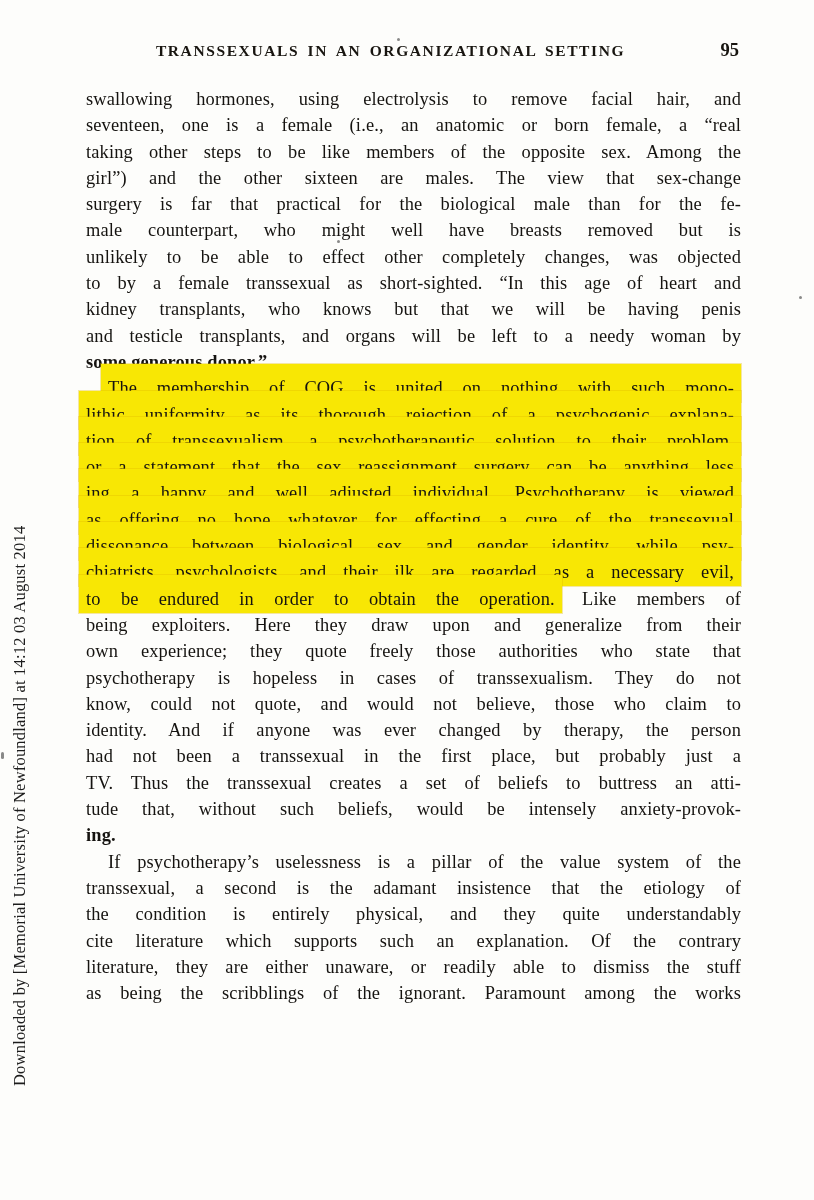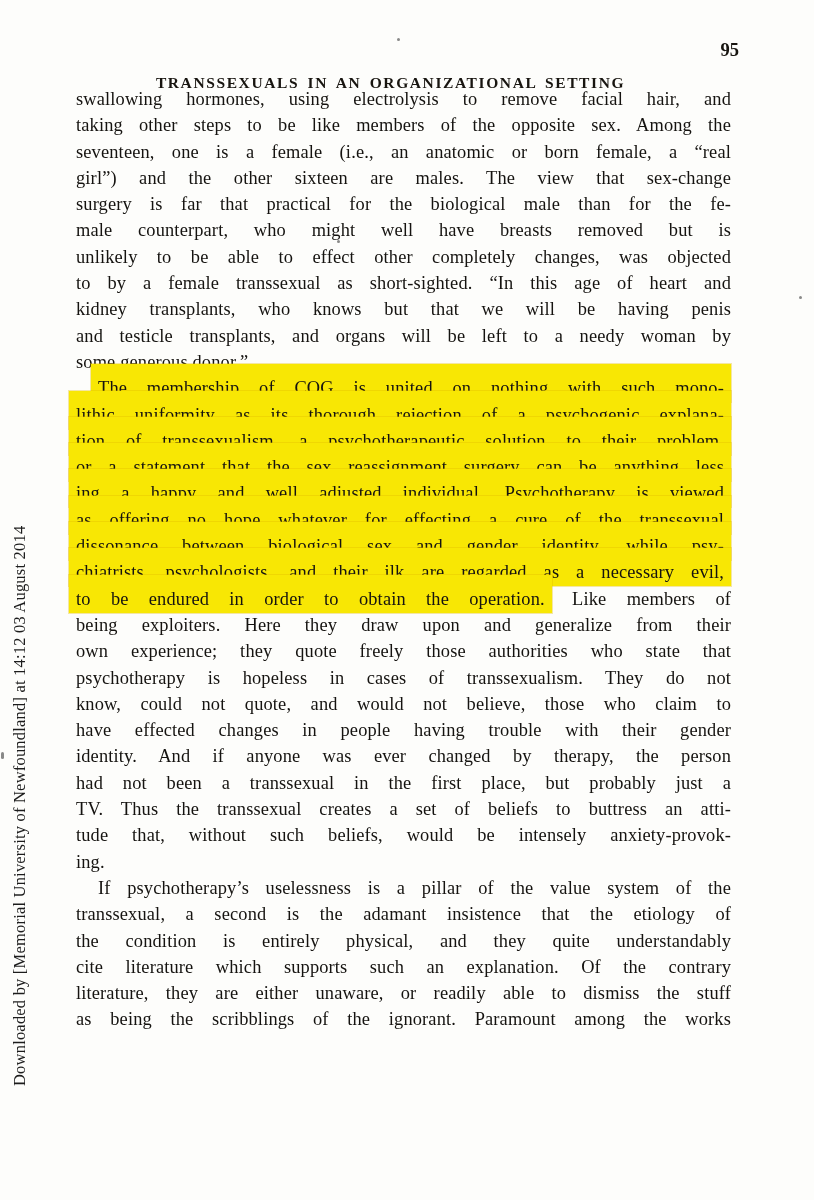--- a/index.html
+++ b/index.html
@@ -17,43 +17,42 @@
   .header-row {
     position: absolute;
     left: 86px; top: 42px; width: 655px; height: 22px;
   }
   .running-title {
     position: absolute; left: 0; right: 46px; top: 0;
     text-align: center;
     font-size: 15.5px; font-weight: 700;
     letter-spacing: 1.6px; word-spacing: 3px;
     color: #181510;
-    margin-top: 32px;
   }
   .page-number {
     position: absolute; right: 2px; top: -2px;
     font-size: 18.5px; font-weight: 700; color: #181510;
   }
 
   
   .body-text {
     position: absolute;
-    left: 76px; top: 86px; width: 655px;
+    left: 86px; top: 86px; width: 655px;
   }
   .line {
     height: 26.3px;
     line-height: 26.3px;
     font-size: 18.4px;
     letter-spacing: 0.15px;
     text-align: justify;
     text-align-last: justify;
     white-space: nowrap;
     color: #151310;
   }
-  .line.end { text-align-last: auto; }
+  .line.end { text-align-last: auto; font-weight: bold; }
   .line.indent { text-indent: 22px; }
 
   mark.hl {
     background: #f8e704;
     color: inherit;
     padding: 14px 7px 4px 7px;
     margin-left: -7px;
     border-radius: 0;
     box-shadow: 0 0 0 1px rgba(226, 186, 0, 0.35);
   }
@@ -88,22 +87,22 @@
 
 <div class="page">
 
   <div class="header-row">
     <div class="running-title">TRANSSEXUALS IN AN ORGANIZATIONAL SETTING</div>
     <div class="page-number">95</div>
   </div>
 
   <div class="body-text" id="body-text">
       <div class="line"><span class="seg">swallowing hormones, using electrolysis to remove facial hair, and</span></div>
+      <div class="line"><span class="seg">seventeen, one is a female (i.e., an anatomic or born female, a “real</span></div>
       <div class="line"><span class="seg">taking other steps to be like members of the opposite sex. Among the</span></div>
-      <div class="line"><span class="seg">seventeen, one is a female (i.e., an anatomic or born female, a “real</span></div>
       <div class="line"><span class="seg">girl”) and the other sixteen are males. The view that sex-change</span></div>
       <div class="line"><span class="seg">surgery is far that practical for the biological male than for the fe-</span></div>
       <div class="line"><span class="seg">male counterpart, who might well have breasts removed but is</span></div>
       <div class="line"><span class="seg">unlikely to be able to effect other completely changes, was objected</span></div>
       <div class="line"><span class="seg">to by a female transsexual as short-sighted. “In this age of heart and</span></div>
       <div class="line"><span class="seg">kidney transplants, who knows but that we will be having penis</span></div>
       <div class="line"><span class="seg">and testicle transplants, and organs will be left to a needy woman by</span></div>
       <div class="line end"><span class="seg">some generous donor.”</span></div>
       <div class="line indent"><mark class="hl">The membership of COG is united on nothing with such mono-</mark></div>
       <div class="line"><mark class="hl">lithic uniformity as its thorough rejection of a psychogenic explana-</mark></div>
@@ -111,21 +110,20 @@
       <div class="line"><mark class="hl">or a statement that the sex reassignment surgery can be anything less</mark></div>
       <div class="line"><mark class="hl">ing a happy and well adjusted individual. Psychotherapy is viewed</mark></div>
       <div class="line"><mark class="hl">as offering no hope whatever for effecting a cure of the transsexual</mark></div>
       <div class="line"><mark class="hl">dissonance between biological sex and gender identity, while psy-</mark></div>
       <div class="line"><mark class="hl">chiatrists, psychologists, and their ilk are regarded as a necessary evil,</mark></div>
       <div class="line"><mark class="hl">to be endured in order to obtain the operation.</mark><span class="seg"> Like members of</span></div>
       <div class="line"><span class="seg">being exploiters. Here they draw upon and generalize from their</span></div>
       <div class="line"><span class="seg">own experience; they quote freely those authorities who state that</span></div>
       <div class="line"><span class="seg">psychotherapy is hopeless in cases of transsexualism. They do not</span></div>
       <div class="line"><span class="seg">know, could not quote, and would not believe, those who claim to</span></div>
-      <div class="line"><span class="seg">have effected changes in people having trouble with their gender</span></div>
       <div class="line"><span class="seg">identity. And if anyone was ever changed by therapy, the person</span></div>
       <div class="line"><span class="seg">had not been a transsexual in the first place, but probably just a</span></div>
       <div class="line"><span class="seg">TV. Thus the transsexual creates a set of beliefs to buttress an atti-</span></div>
       <div class="line"><span class="seg">tude that, without such beliefs, would be intensely anxiety-provok-</span></div>
       <div class="line end"><span class="seg">ing.</span></div>
       <div class="line indent"><span class="seg">If psychotherapy’s uselessness is a pillar of the value system of the</span></div>
       <div class="line"><span class="seg">transsexual, a second is the adamant insistence that the etiology of</span></div>
       <div class="line"><span class="seg">the condition is entirely physical, and they quite understandably</span></div>
       <div class="line"><span class="seg">cite literature which supports such an explanation. Of the contrary</span></div>
       <div class="line"><span class="seg">literature, they are either unaware, or readily able to dismiss the stuff</span></div>

